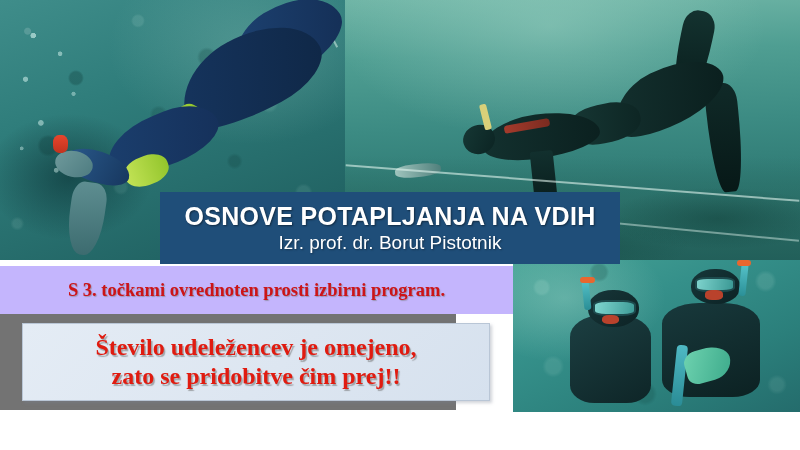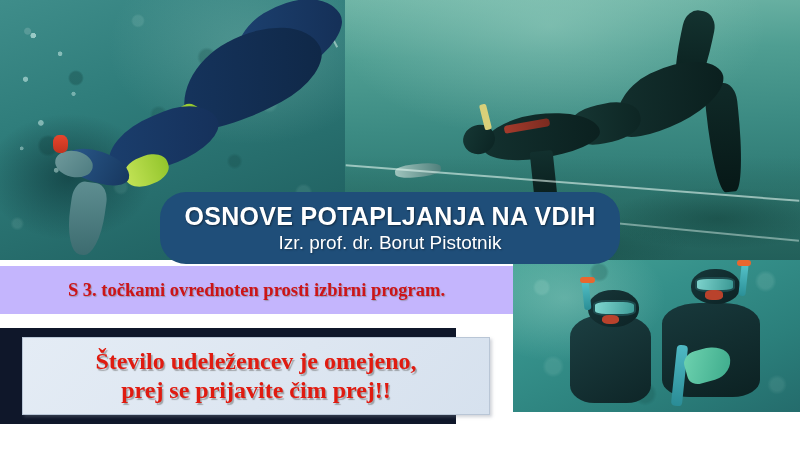--- a/index.html
+++ b/index.html
@@ -167,21 +167,21 @@
   .d2-fin{position:absolute;left:60%;top:58%;width:16%;height:22%;
     background:linear-gradient(120deg,#6fd3b0,#3ba98a);
     border-radius:30% 55% 45% 25%/35% 45% 55% 30%;transform:rotate(-16deg);}
   .d2-hose{position:absolute;left:56%;top:56%;width:4%;height:40%;
     background:linear-gradient(180deg,#4fb9c4,#2a8c96);border-radius:4px;transform:rotate(6deg);}
 
   
   .title-banner{
     position:absolute;left:160px;top:192px;width:460px;height:72px;
     background:#1f4e79;
-    display:flex;flex-direction:column;align-items:center;justify-content:center;border-radius:26px;
+    display:flex;flex-direction:column;align-items:center;justify-content:center;
   }
   .title-main{
     color:#ffffff;font-size:25px;font-weight:bold;letter-spacing:.3px;
     line-height:1.05;white-space:nowrap;
     text-shadow:1px 1px 2px rgba(0,0,0,.45);
   }
   .title-sub{
     color:#ffffff;font-size:19px;font-weight:normal;margin-top:4px;
     line-height:1.05;white-space:nowrap;
     text-shadow:1px 1px 2px rgba(0,0,0,.35);
@@ -195,21 +195,21 @@
   }
   .points-text{
     font-family:"Liberation Serif", serif;
     color:#cc1418;font-size:18.5px;font-weight:bold;
     white-space:nowrap;
     text-shadow:1px 1px 1px rgba(120,120,120,.55);
   }
 
   
   .notice-wrap{
-    position:absolute;left:0;top:328px;width:456px;height:96px;background:#0f172a;
+    position:absolute;left:0;top:314px;width:456px;height:96px;background:#737373;
   }
   .notice-box{
     position:absolute;left:22px;top:9px;width:468px;height:78px;
     background:linear-gradient(135deg,#e4ecf5 0%, #dde6f1 55%, #d6e1ee 100%);
     border:1px solid #b9c6d6;
     box-shadow:2px 2px 3px rgba(120,130,145,.35);
     display:flex;flex-direction:column;align-items:center;justify-content:center;
     box-sizing:border-box;
   }
   .notice-line{
@@ -290,18 +290,18 @@
     <div class="title-sub">Izr. prof. dr. Borut Pistotnik</div>
   </div>
 
   <div class="points-strip">
     <div class="points-text">S 3. točkami ovrednoten prosti izbirni program.</div>
   </div>
 
   <div class="notice-wrap">
     <div class="notice-box">
       <div class="notice-line">Število udeležencev je omejeno,</div>
-      <div class="notice-line">prej se prijavite čim prej!!</div>
+      <div class="notice-line">zato se pridobitve čim prej!!</div>
     </div>
   </div>
 
 
 </div>
 
 </body></html>

